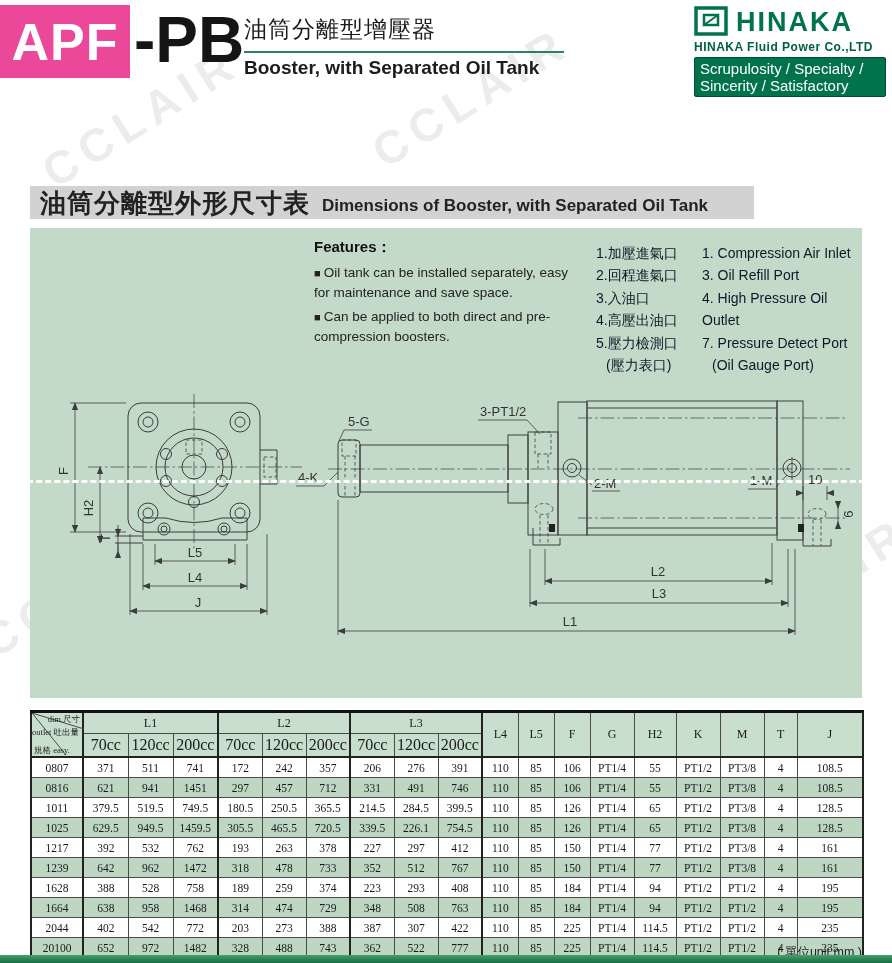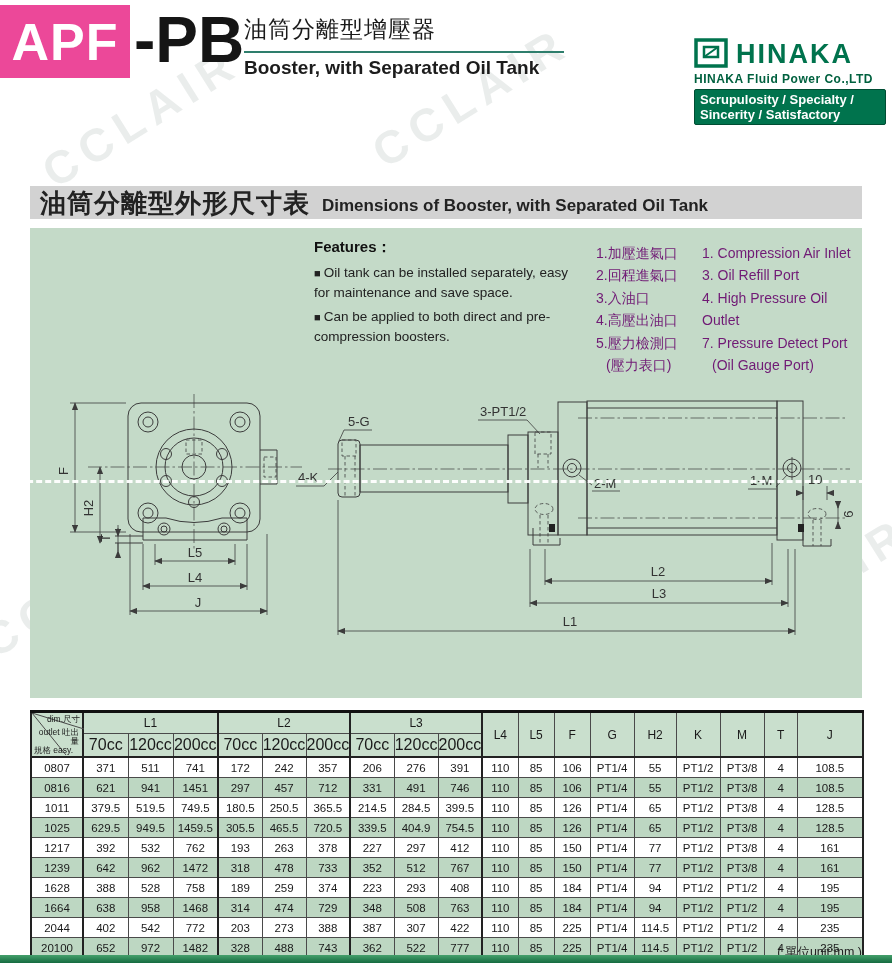--- a/index.html
+++ b/index.html
@@ -10,48 +10,48 @@
       color:rgba(140,155,148,0.18);transform:rotate(-32deg);white-space:nowrap;pointer-events:none;}
   
   .apf-box{position:absolute;left:0;top:5;top:5px;width:130px;height:73px;background:#ec4899;
            display:flex;align-items:center;justify-content:center;}
   .apf-box span{color:#fff;font-size:52px;font-weight:bold;letter-spacing:1px;}
   .pb-text{position:absolute;left:134px;top:2px;font-size:64px;font-weight:bold;color:#151515;line-height:76px;}
   .title-block{position:absolute;left:244px;top:14px;width:330px;}
   .title-zh{font-size:23px;color:#1a1a1a;letter-spacing:1px;}
   .title-rule{margin-top:6px;height:2px;width:320px;background:#2e7e6c;}
   .title-en{margin-top:4px;font-size:19px;font-weight:bold;color:#1c1c1c;}
-  .logo{position:absolute;left:694px;top:6px;width:192px;margin-top:32px;}
+  .logo{position:absolute;left:694px;top:6px;width:192px;}
   .logo-row{display:flex;align-items:center;}
   .logo-icon{width:36px;height:32px;margin-right:6px;}
   .logo-brand{font-size:27px;font-weight:bold;color:#00734d;letter-spacing:2px;}
   .logo-company{font-size:12px;font-weight:bold;color:#00613f;margin-top:2px;letter-spacing:0.5px;}
-  .logo-slogan{margin-top:3px;background:#00734d;color:#fff;font-size:13px;font-weight:bold;
+  .logo-slogan{margin-top:3px;background:#00734d;color:#fff;font-size:15px;font-weight:normal;
                padding:2px 5px;border-radius:2px;display:inline-block;border:1px solid #004d33;}
   
-  .banner{position:absolute;left:30px;top:186px;width:832px;height:33px;background:#d2d2d2;
+  .banner{position:absolute;left:30px;top:186px;width:724px;height:33px;background:#d2d2d2;
           display:flex;align-items:flex-end;padding:0 0 3px 10px;box-sizing:border-box;}
   .banner-zh{font-size:26px;font-weight:bold;color:#222;letter-spacing:1px;line-height:1;}
   .banner-en{font-size:17px;font-weight:bold;color:#222;margin-left:12px;line-height:1.25;}
   
   .panel{position:absolute;left:30px;top:228px;width:832px;height:470px;background:#c4dac8;}
   .feat-zh{position:absolute;left:12px;top:10px;width:260px;}
   .feat-en{position:absolute;left:284px;top:10px;width:272px;}
   .feat-head{font-size:15px;font-weight:bold;margin-bottom:6px;color:#111;}
   .feat-item{font-size:14px;line-height:1.5;color:#222;margin-bottom:3px;}
   .feat-item::before{content:"■";font-size:11px;margin-right:3px;}
   .feat-en .feat-item{font-size:13.5px;}
   .ports-zh{position:absolute;left:566px;top:14px;width:104px;}
   .ports-en{position:absolute;left:672px;top:14px;width:160px;}
-  .port-item{font-size:14px;line-height:1.6;color:#701a75;}
+  .port-item{font-size:14px;line-height:1.6;color:#0f172a;}
   .port-item.cont{padding-left:10px;}
   .drawing{position:absolute;left:0;top:150px;}
   .dash-white{position:absolute;left:0;top:480px;width:892px;border-top:3px dashed rgba(255,255,255,0.95);}
   
-  .tbl-wrap{position:absolute;left:30px;top:710px;width:832px;}
+  .tbl-wrap{position:absolute;left:30px;top:710px;width:832px;font-family:Liberation Serif, serif;}
   table{border-collapse:collapse;width:832px;table-layout:fixed;border:2px solid #222;border-top:3px solid #111;}
   th,td{border:1px solid #4a4a4a;text-align:center;padding:0;color:#1a1a1a;}
   thead th{background:#c9dfcd;font-weight:normal;font-size:12px;height:20px;}
   thead tr.r2 th{height:22px;font-size:16px;}
   thead{border-bottom:2px solid #222;}
   tbody td{font-size:11.5px;height:19px;background:#fff;}
   tbody tr:nth-child(even) td{background:#bdd7c2;}
   tbody td:nth-child(2),tbody td:nth-child(5),tbody td:nth-child(8),tbody td:nth-child(11)
     {border-left:2px solid #222;}
   thead tr.r1 th:nth-child(2),thead tr.r1 th:nth-child(3),thead tr.r1 th:nth-child(4),thead tr.r1 th:nth-child(5)
@@ -435,21 +435,21 @@
           </tr>
           <tr>
             <td>1025</td>
             <td>629.5</td>
             <td>949.5</td>
             <td>1459.5</td>
             <td>305.5</td>
             <td>465.5</td>
             <td>720.5</td>
             <td>339.5</td>
-            <td>404.9</td>
+            <td>226.1</td>
             <td>754.5</td>
             <td>110</td>
             <td>85</td>
             <td>126</td>
             <td>PT1/4</td>
             <td>65</td>
             <td>PT1/2</td>
             <td>PT3/8</td>
             <td>4</td>
             <td>128.5</td>

